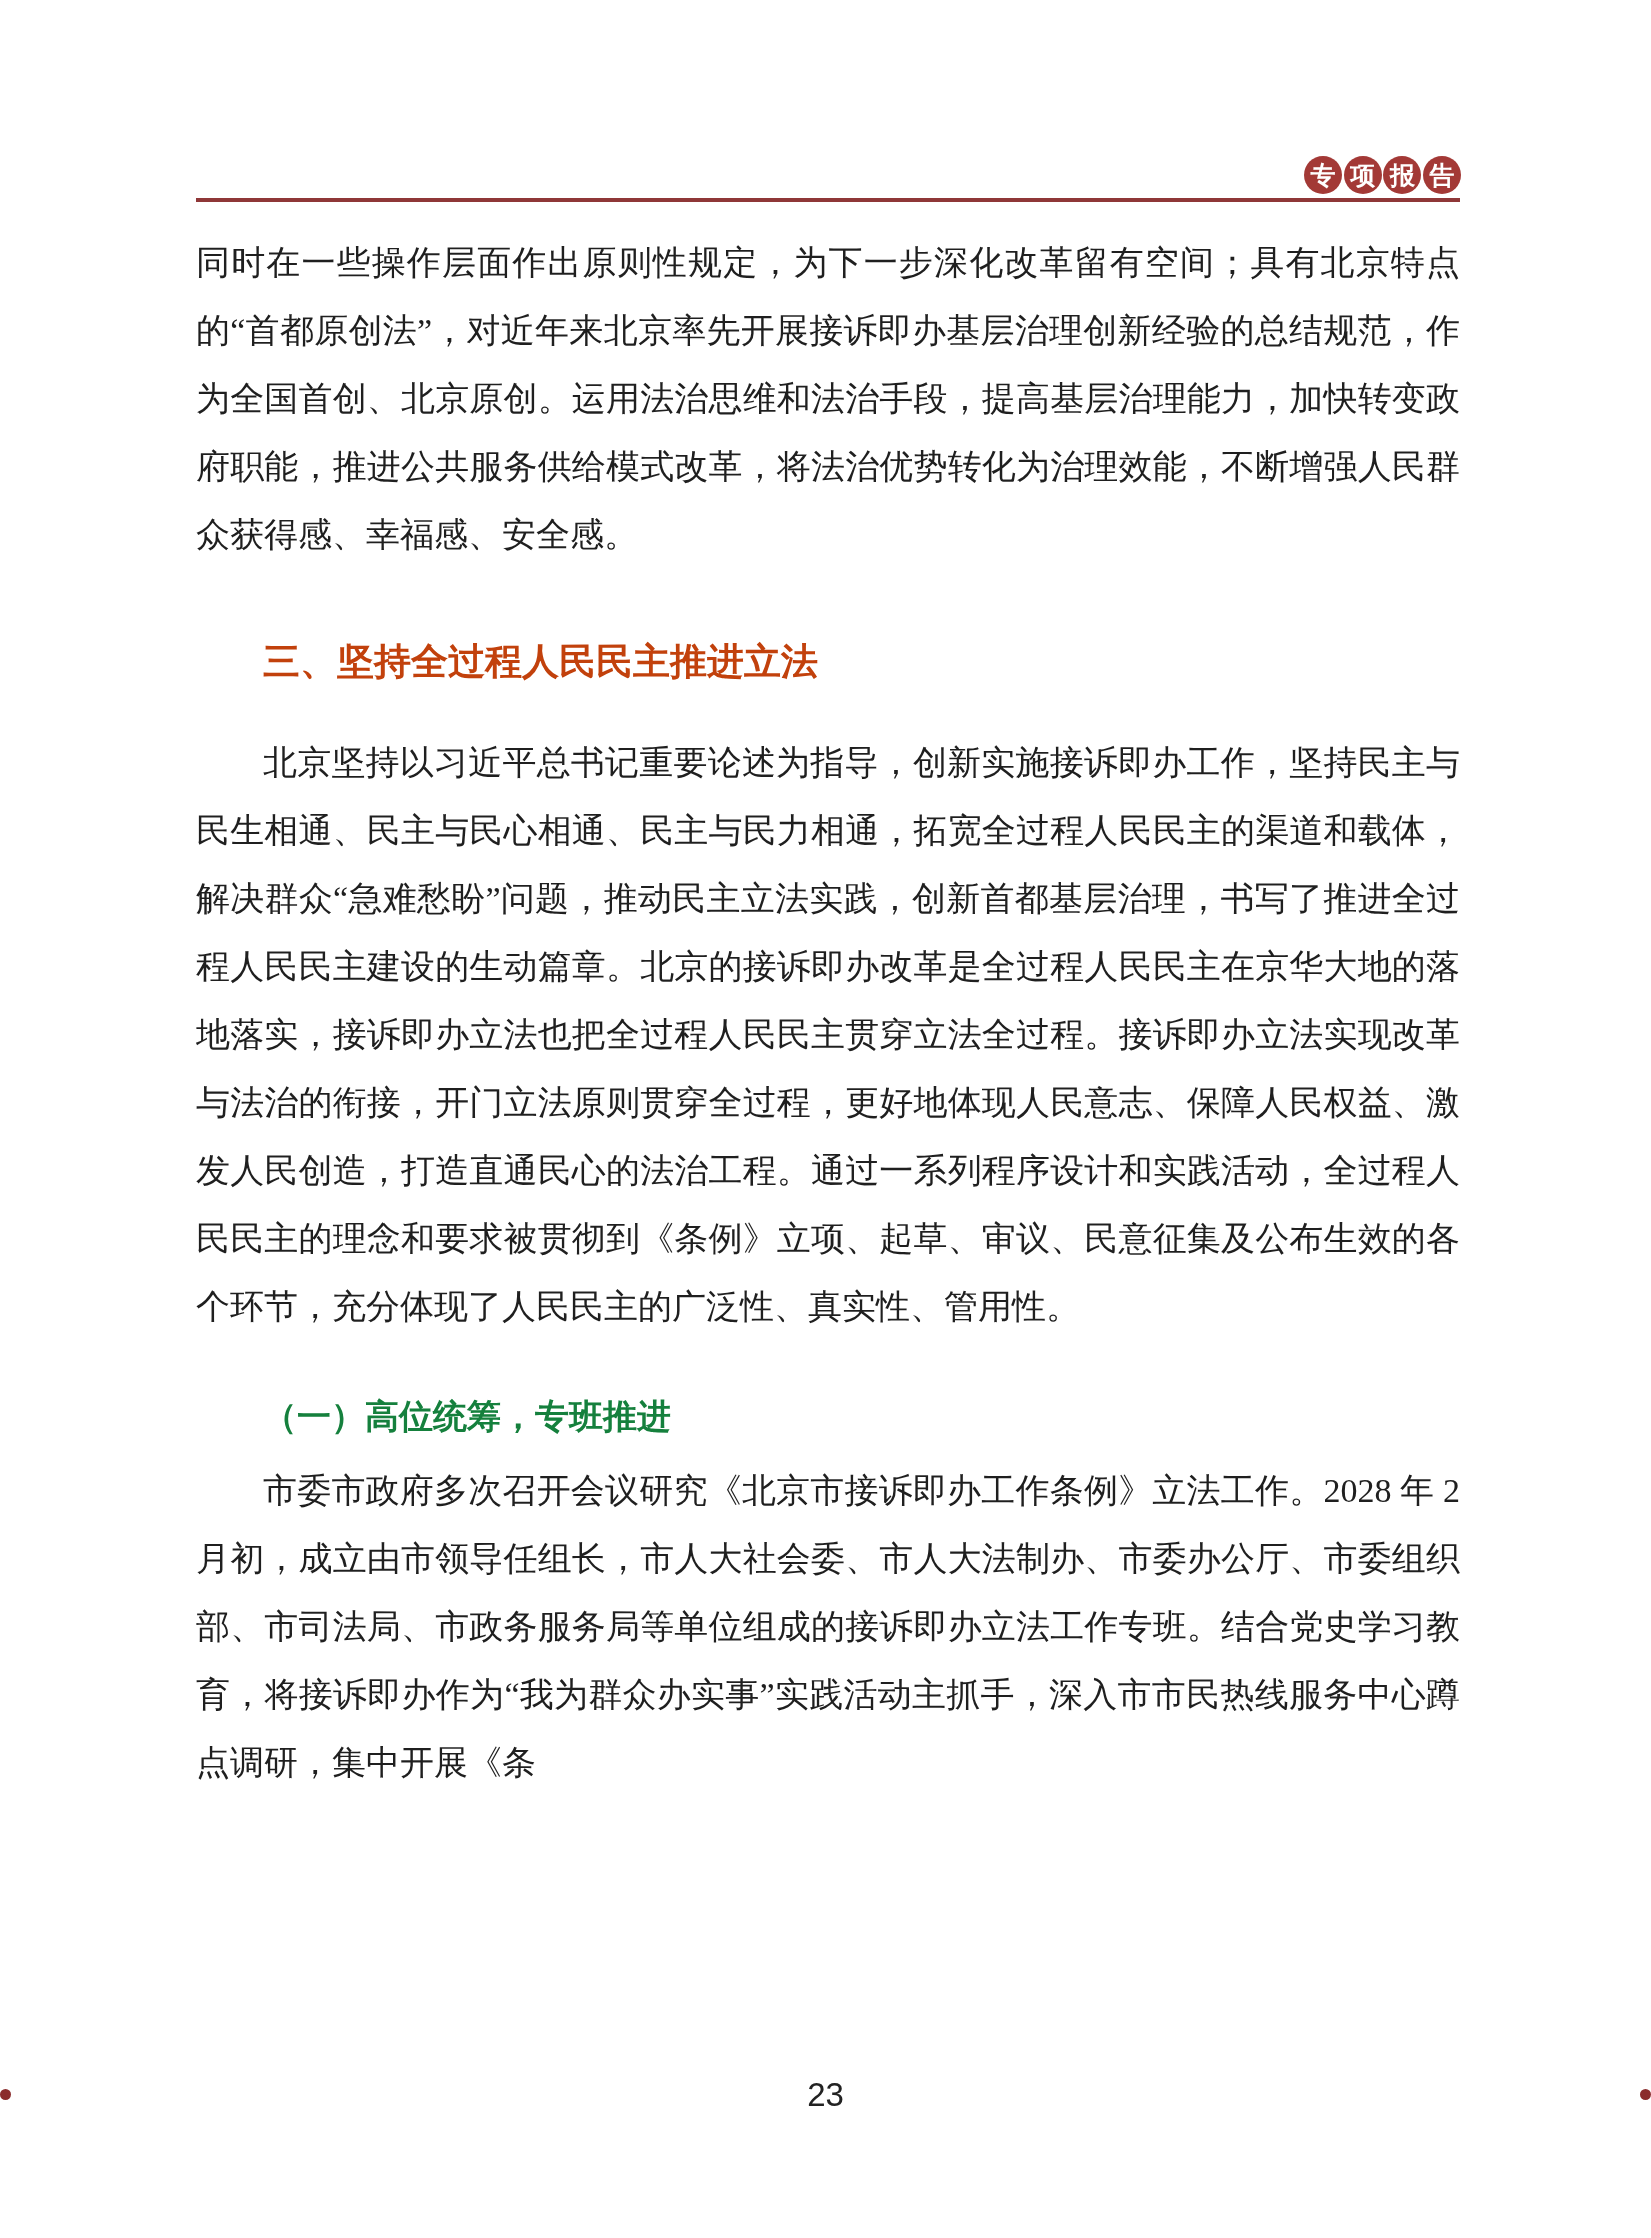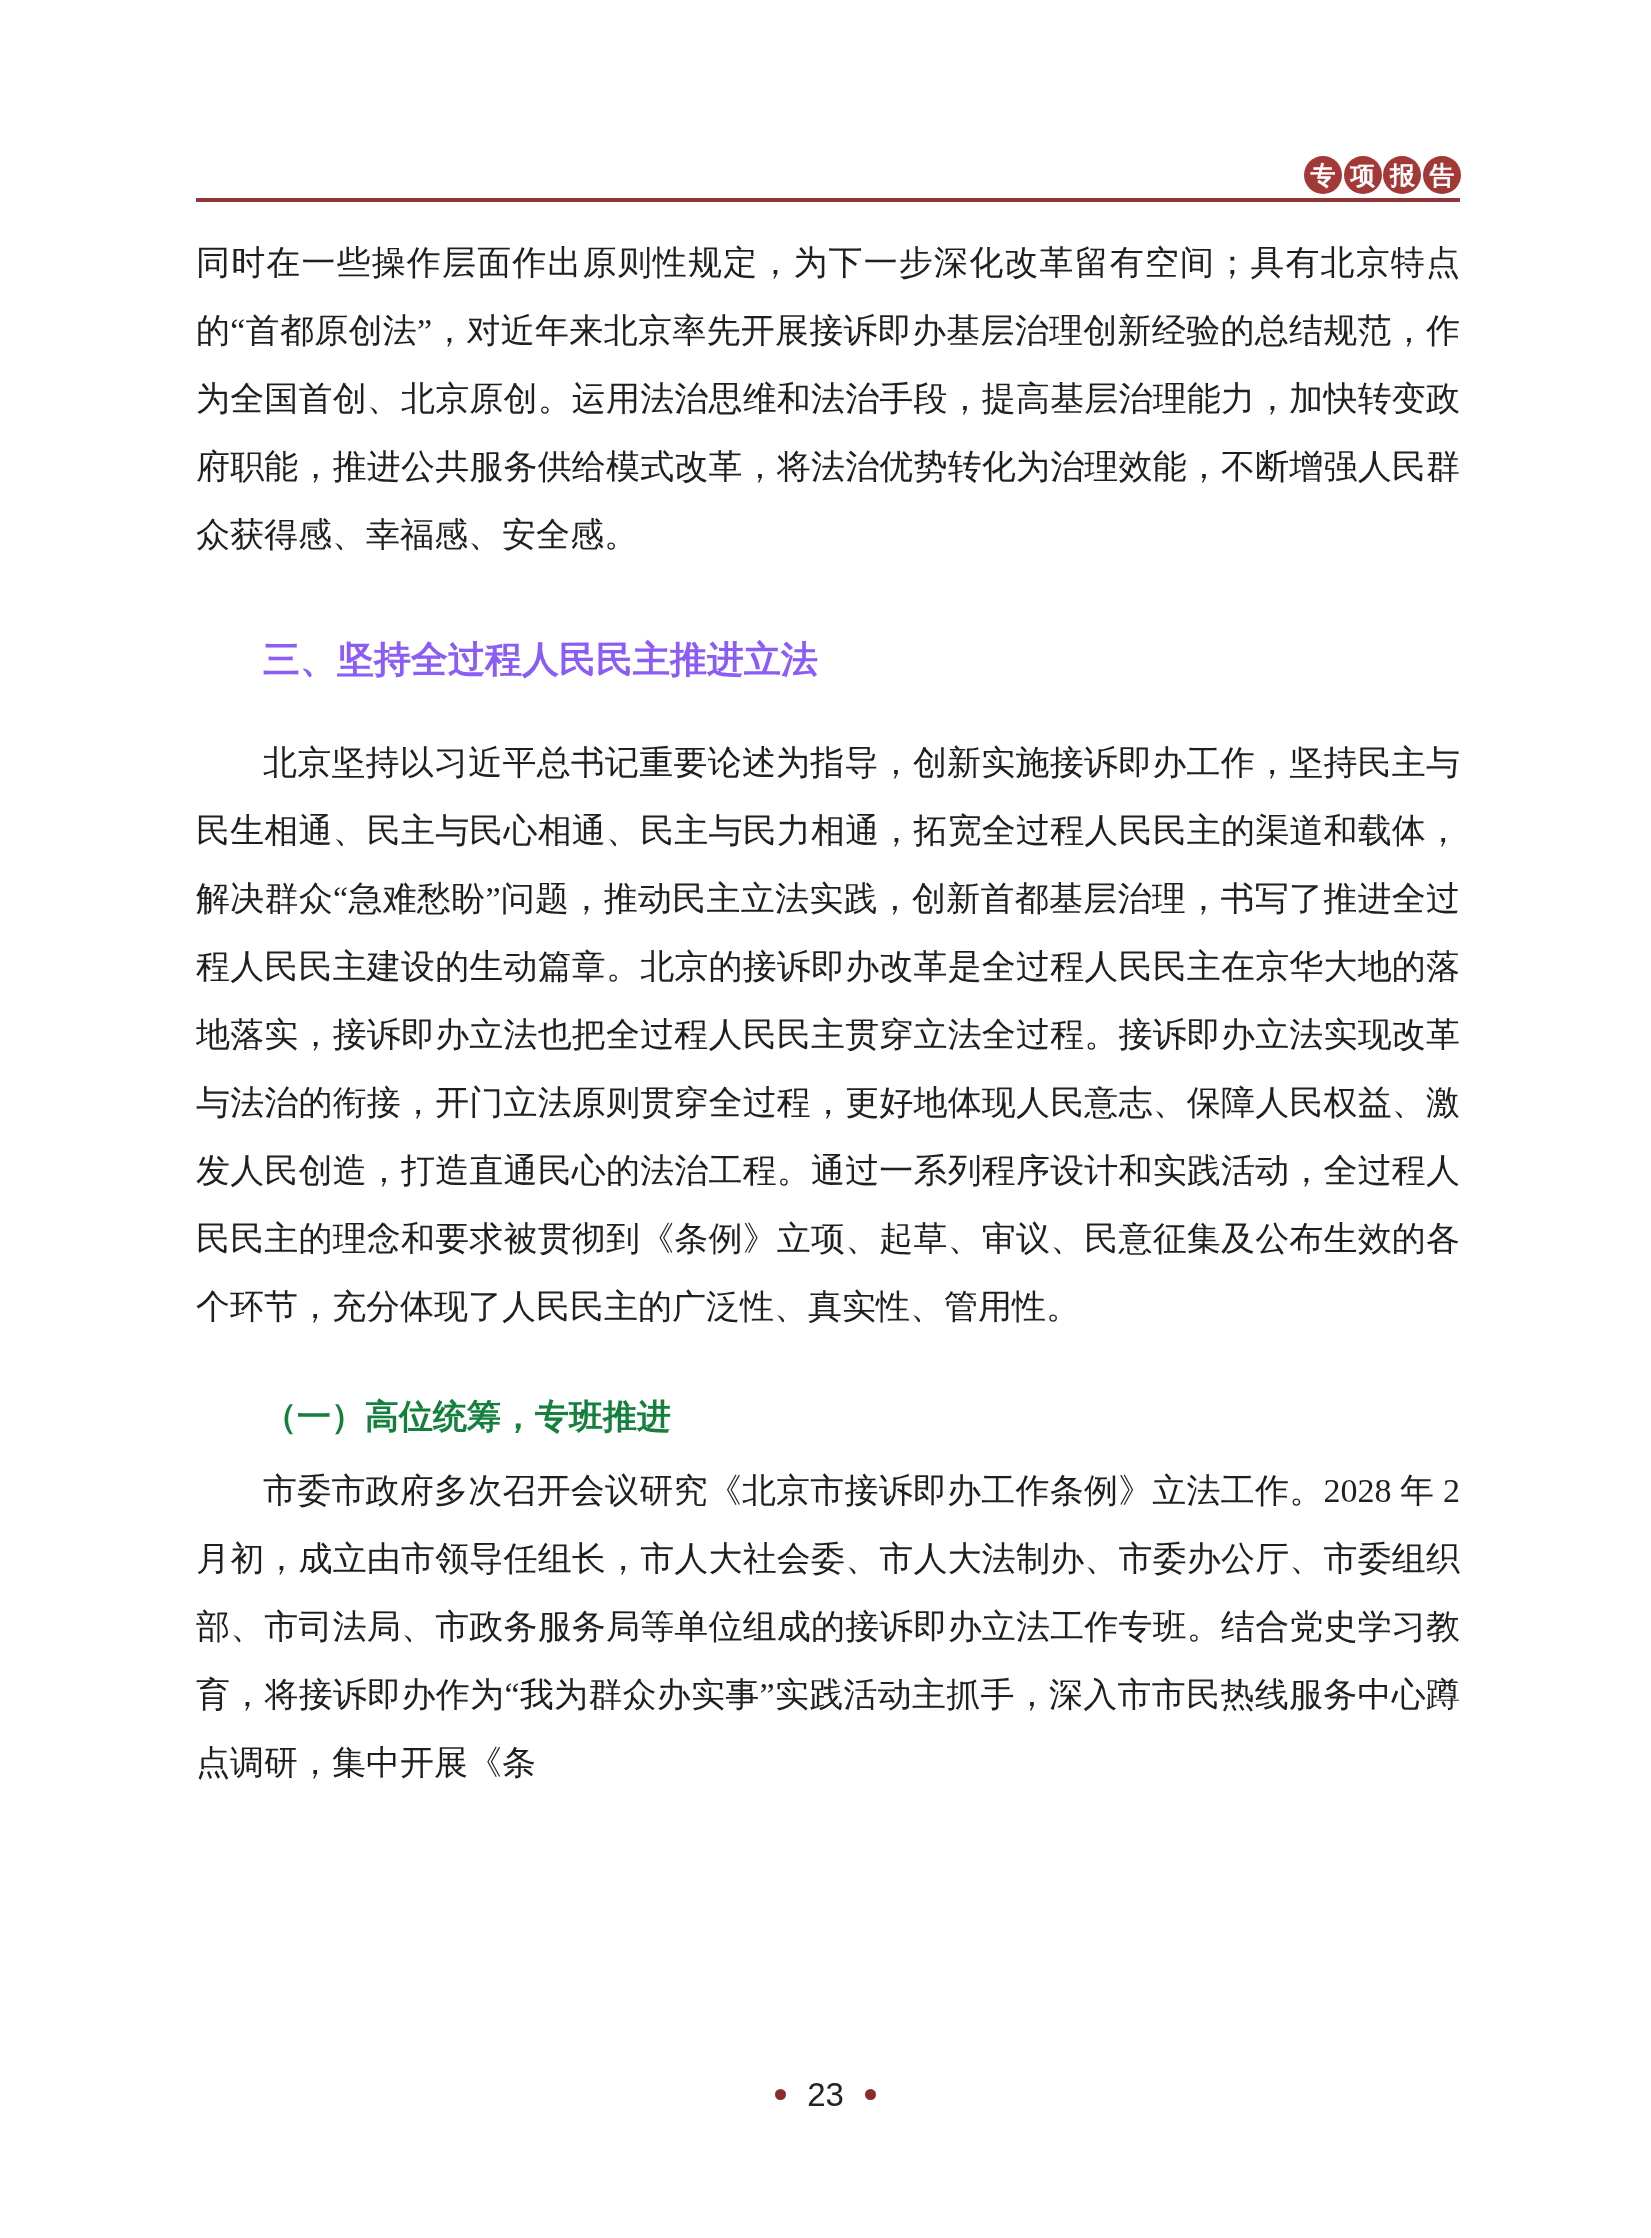--- a/index.html
+++ b/index.html
@@ -59,25 +59,25 @@
   }
   .para {
     margin: 0;
     text-indent: 67px;
   }
   .para.no-indent {
     text-indent: 0;
   }
   .section-heading {
     margin: 59px 0 33px 0;
-    font-family: Liberation Mono, monospace;
+    font-family: Liberation Serif, serif;
     font-weight: bold;
     font-size: 37px;
     line-height: 68px;
-    color: #8b5cf6;
+    color: #c2410c;
     text-indent: 67px;
     text-align: left;
   }
   .subsection-heading {
     margin: 41px 0 7px 0;
     font-family: "Liberation Sans", "DejaVu Sans", sans-serif;
     font-weight: bold;
     font-size: 34px;
     line-height: 68px;
     color: #15803d;
@@ -85,21 +85,21 @@
     text-align: left;
   }
   
   .footer {
     position: absolute;
     top: 2078px;
     left: 0;
     width: 100%;
     display: flex;
     align-items: center;
-    justify-content: center;
+    justify-content: space-between;
     gap: 21px;
   }
   .footer-dot {
     width: 11.2px;
     height: 11.2px;
     border-radius: 50%;
     background: #8b2c2c;
   }
   .page-number {
     font-family: "Liberation Sans", "DejaVu Sans", sans-serif;

